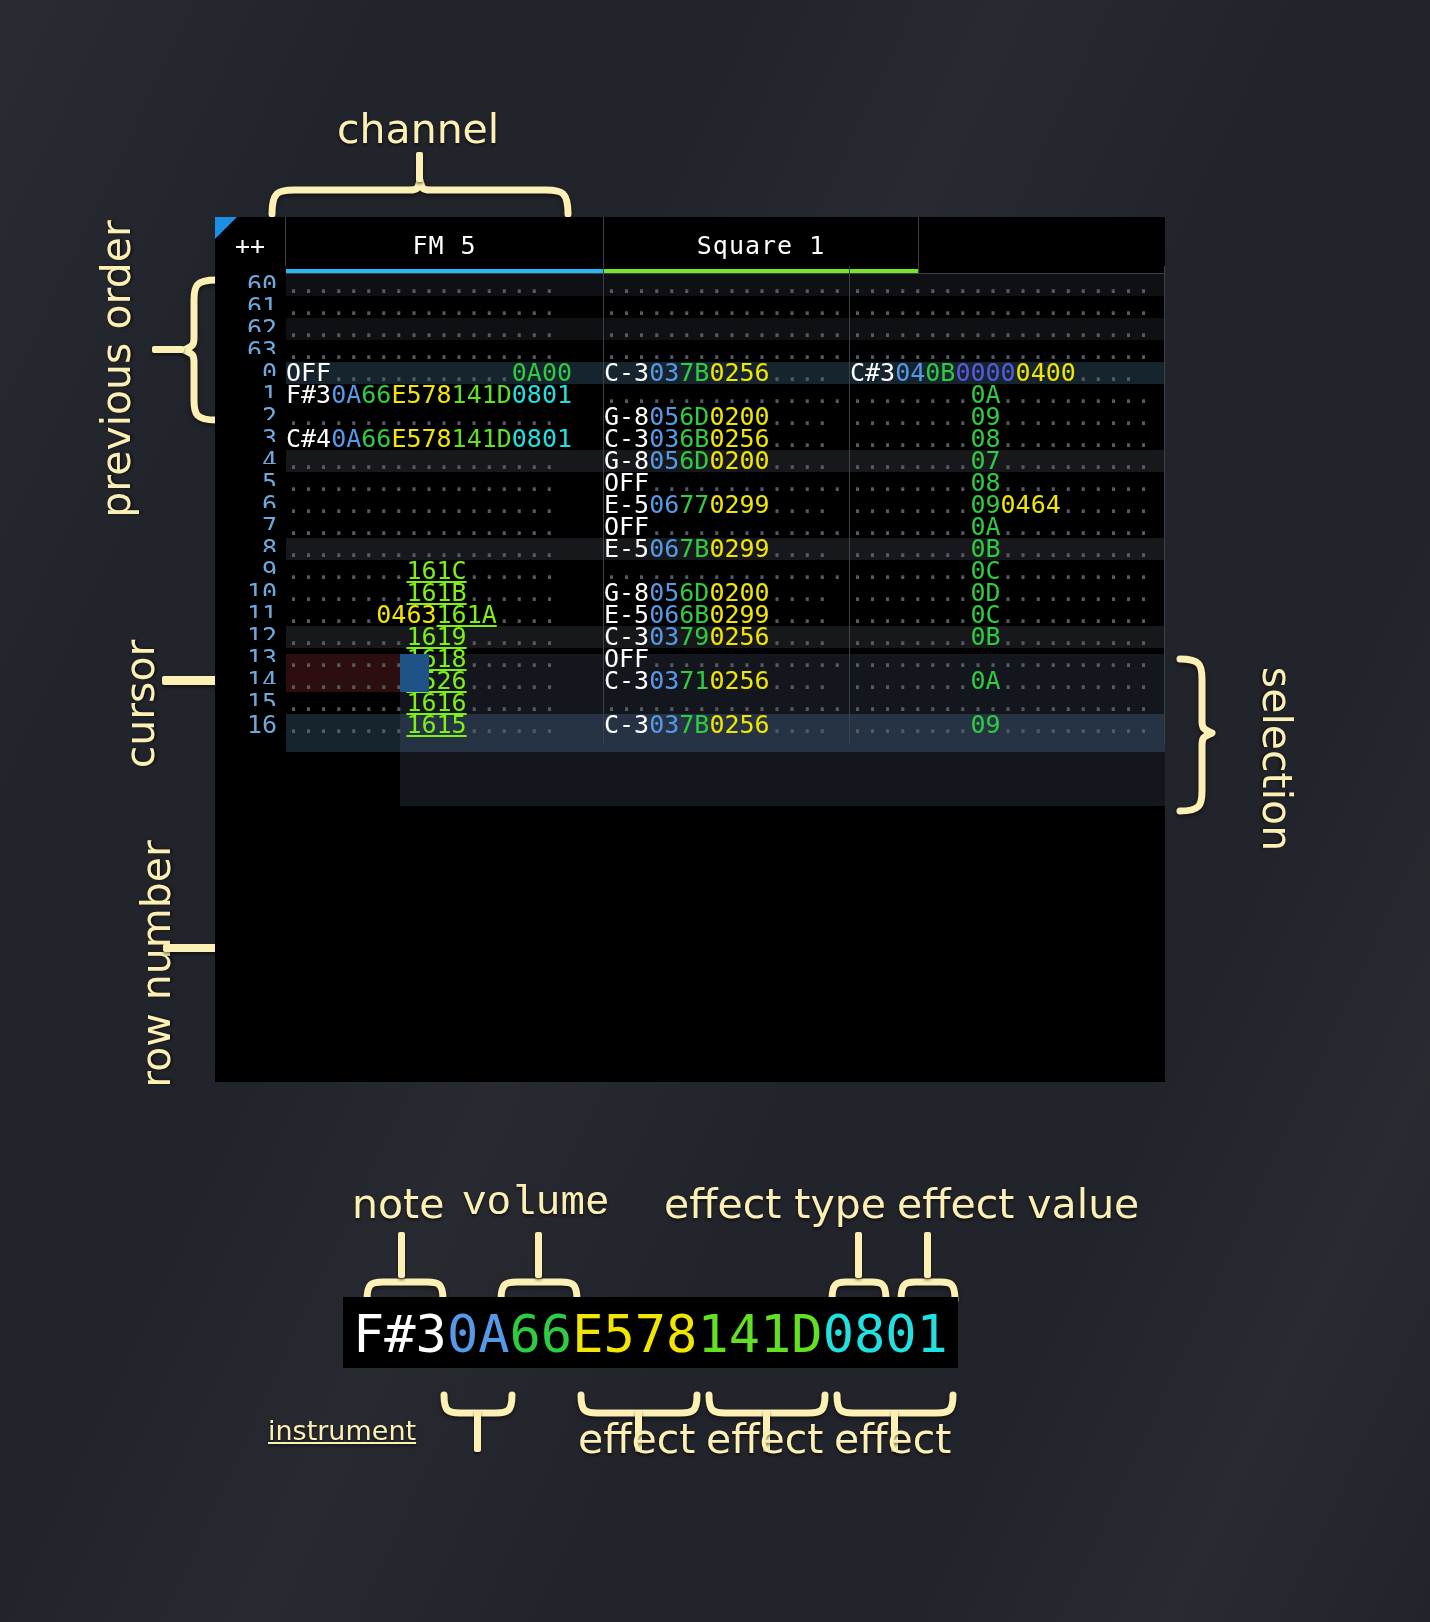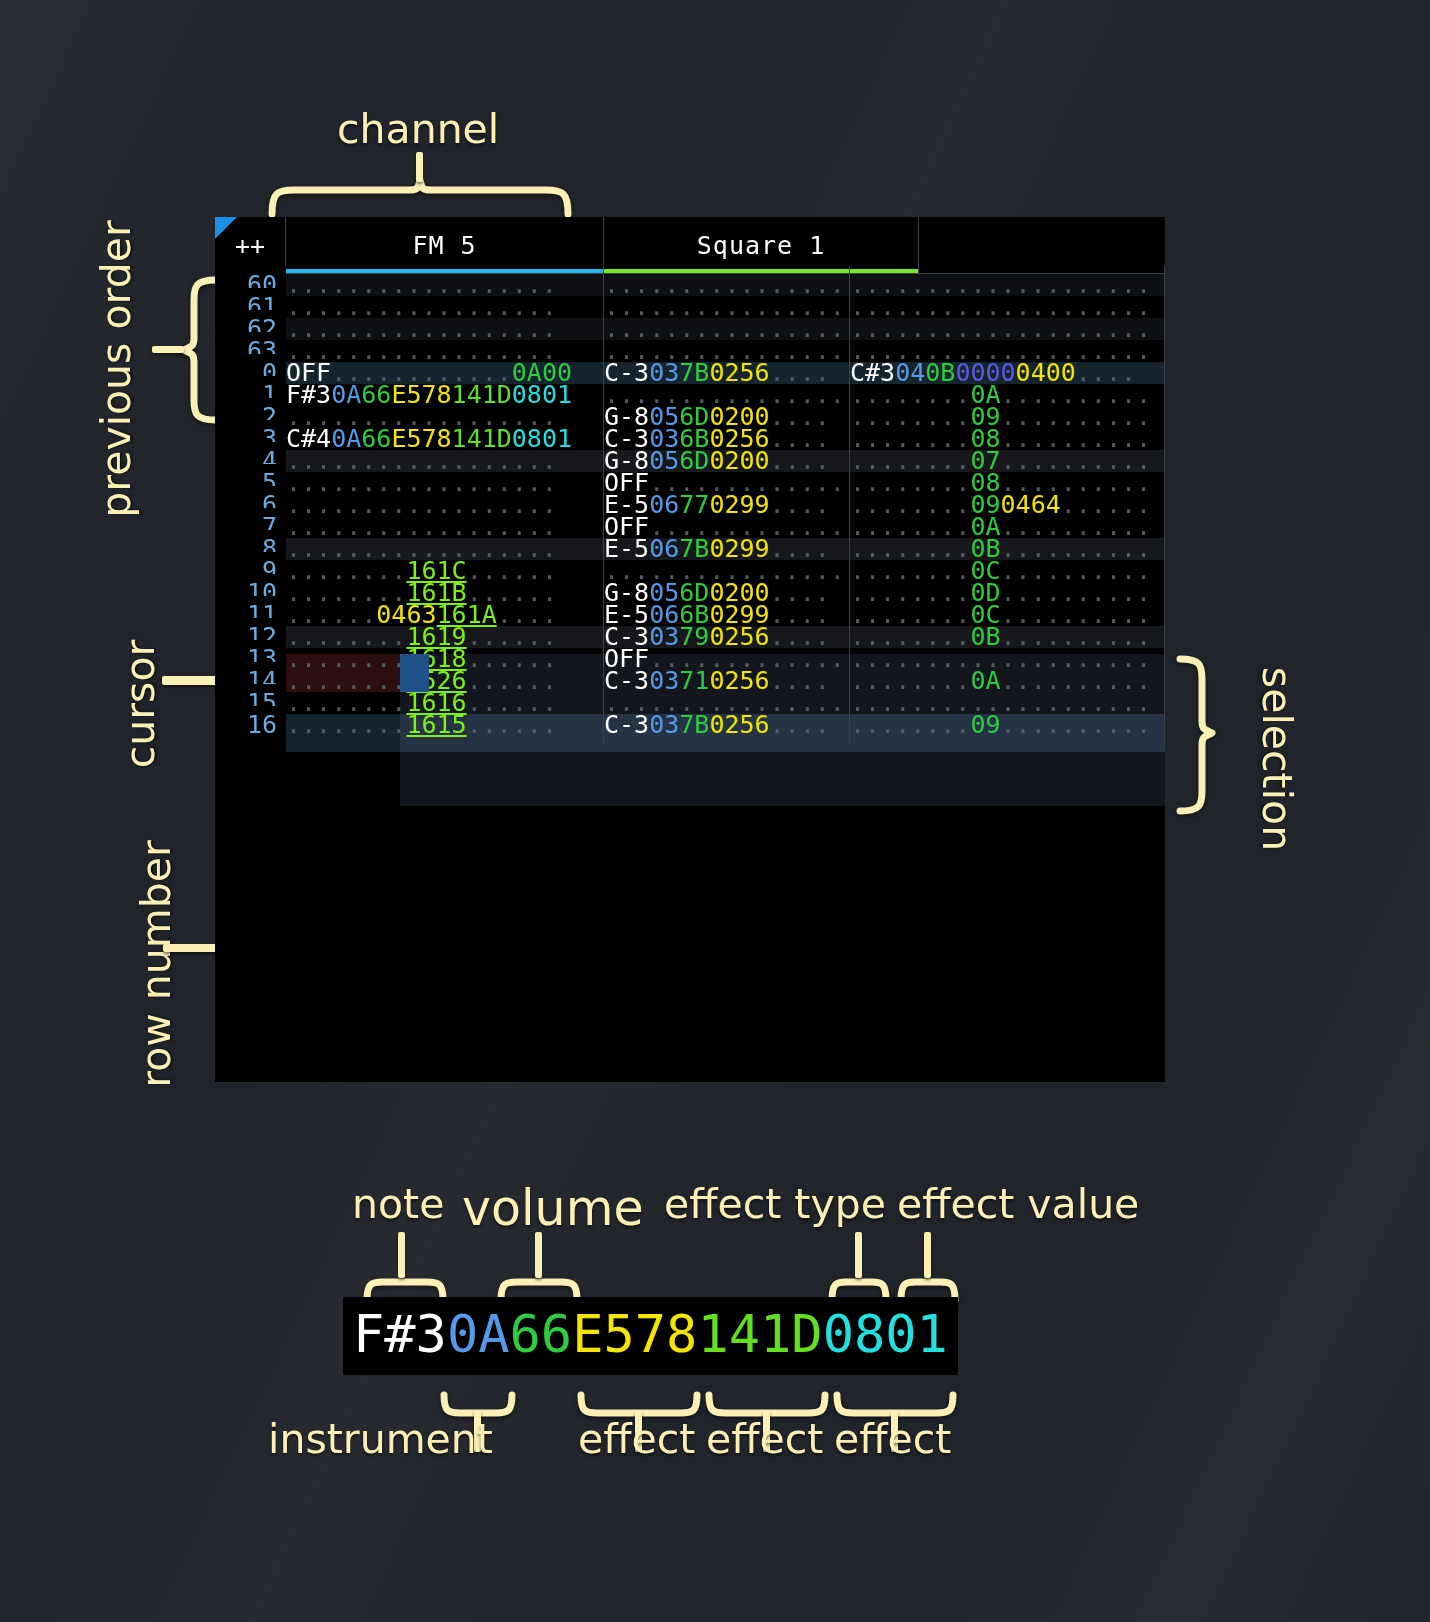--- a/index.html
+++ b/index.html
@@ -124,21 +124,21 @@
   }
   #cursorrowtint {
     position:absolute; z-index: 1;
     background: rgba(150,45,45,0.30);
     pointer-events:none;
   }
 
   
   #legendstrip {
     position:absolute; left:343px; top:1297px;
-    background:#000; padding: 6px 10px 10px 10px;
+    background:#000; padding: 6px 10px 3px 10px;
     font-family: "DejaVu Sans Mono", monospace;
     font-size: 52px; line-height: 62px; white-space: pre;
   }
   .anno-note    { font-size: 40px; }
   .anno-bottom  { font-size: 40px; }
   .anno-channel { font-size: 40px; }
   .anno-side    { font-size: 40px; }
 </style>
 </head>
 <body>
@@ -382,21 +382,21 @@
           </div>
         </div>
       </div>
 
   <div id="selection" style="left: 185px; width: 765px; top: 437px; height: 152px;"></div>
   <div id="cursorrowtint" style="left: 71px; width: 114px; top: 437px; height: 38px;"></div>
   <div id="cursorcell" style="left: 185px; width: 29px; top: 437px; height: 38px;"></div>
 </div>
 
 <div class="anno anno-note" style="left:352px; top:1180px; font-size:41px;">note</div>
-<div class="anno anno-note" style="left:462px; top:1180px; font-size:49px;">volume</div>
+<div class="anno anno-note" style="left:462px; top:1180px; font-size:41px;font-family:Liberation Mono, monospace;">volume</div>
 <div class="anno anno-note" style="left:664px; top:1180px; font-size:41px;">effect type</div>
 <div class="anno anno-note" style="left:897px; top:1180px; font-size:41px;">effect value</div>
 
 <div class="brace" style="left:363px; top:1272px;">
   <svg width="84" height="28" viewBox="0 0 84 28">
         <path d="M4 28 C4 12, 8 10, 20 10 L64 10 C76 10, 80 12, 80 28"></path>
       </svg>
 </div>
 <div class="leader" style="left:398px; top:1232px; width:7px; height:46px;"></div>
 
@@ -422,21 +422,21 @@
 <div class="leader" style="left:924px; top:1232px; width:7px; height:46px;"></div>
 
 <div id="legendstrip"><span class="t-note">F#3</span><span class="t-ins">0A</span><span class="t-vol">66</span><span class="t-fx1">E578</span><span class="t-fx2">141</span><span class="t-fx2">D</span><span class="t-fx3">0801</span></div>
 
 <div class="brace" style="left:440px; top:1395px;">
   <svg width="76" height="28" viewBox="0 0 76 28">
         <path d="M4 0 C4 16, 8 18, 20 18 L56 18 C68 18, 72 16, 72 0"></path>
       </svg>
 </div>
 <div class="leader" style="left:474px; top:1410px; width:7px; height:42px;"></div>
-<div class="anno anno-bottom" style="left:268px; top:1415px; font-size:41px;">instrument</div>
+<div class="anno anno-bottom" style="left:268px; top:1415px; font-size:27px;text-decoration:underline;">instrument</div>
 
 <div class="brace" style="left:577px; top:1395px;">
   <svg width="124" height="28" viewBox="0 0 124 28">
         <path d="M4 0 C4 16, 8 18, 20 18 L104 18 C116 18, 120 16, 120 0"></path>
       </svg>
 </div>
 <div class="leader" style="left:635px; top:1410px; width:7px; height:42px;"></div>
 <div class="anno anno-bottom" style="left:578px; top:1415px; font-size:41px;">effect</div>
 
 <div class="brace" style="left:705px; top:1395px;">

